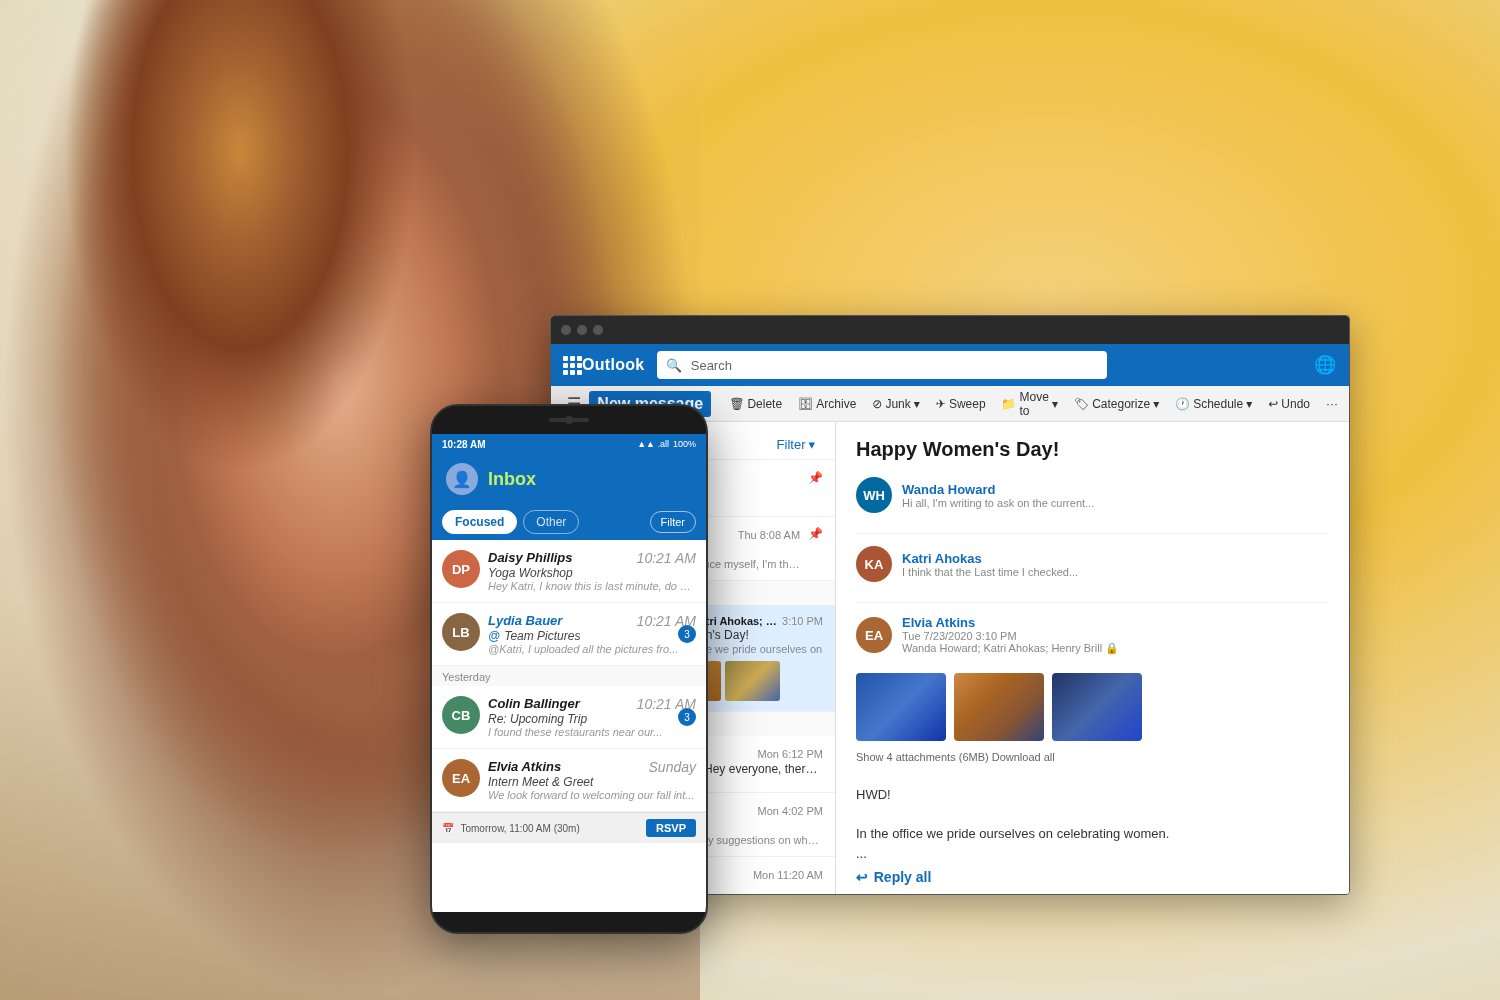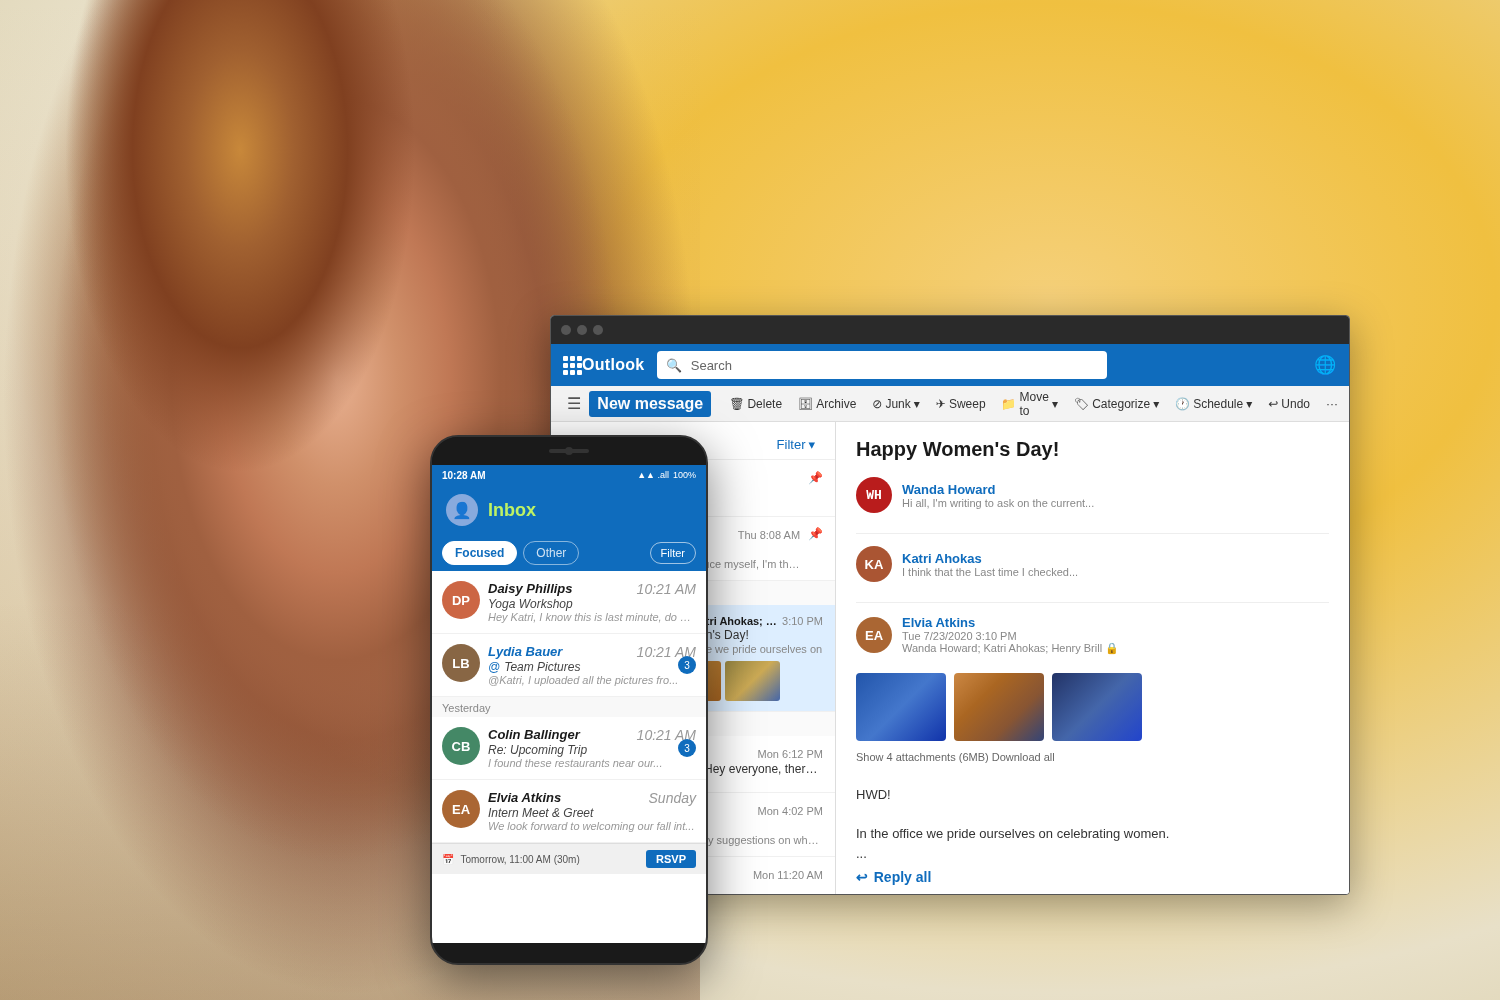--- a/index.html
+++ b/index.html
@@ -438,21 +438,21 @@
       font-size: 14px;
       font-weight: 600;
       cursor: pointer;
       padding: 6px 0;
     }
 
     
     .phone-mockup {
       position: absolute;
       left: 430px;
-      top: 435px;
+      top: 404px;
       width: 278px;
       height: 530px;
       background: #1a1a1a;
       border-radius: 28px;
       box-shadow: 0 15px 50px rgba(0,0,0,0.5);
       z-index: 20;
       overflow: hidden;
       border: 2px solid #333;
     }
 
@@ -901,21 +901,21 @@
             </div>
           </div>
         </div>
       </div>
     </div>
 
     <div class="reading-pane">
       <div class="reading-subject">Happy Women's Day!</div>
 
       <div class="reading-sender-row">
-        <div class="reading-avatar" style="background:#b91c1c;font-family:Liberation Mono, monospace;">WH</div>
+        <div class="reading-avatar" style="background:#0369a1;">WH</div>
         <div class="reading-sender-info">
           <div class="reading-sender-name">Wanda Howard</div>
           <div class="reading-sender-to">Hi all, I'm writing to ask on the current...</div>
         </div>
       </div>
 
       <hr class="reading-separator">
 
       <div class="reading-sender-row">
         <div class="reading-avatar" style="background:#aa5533;">KA</div>

